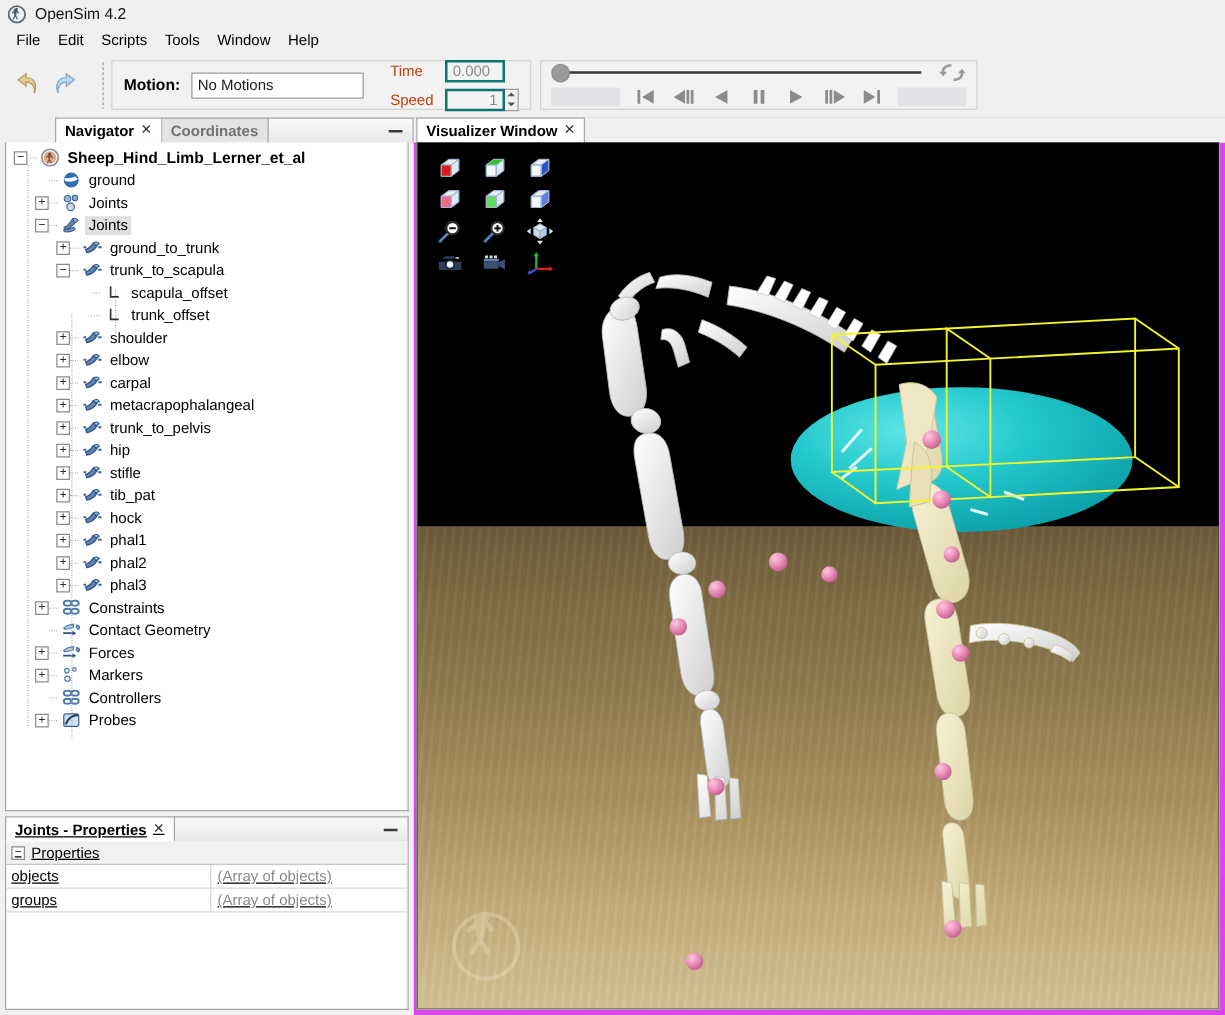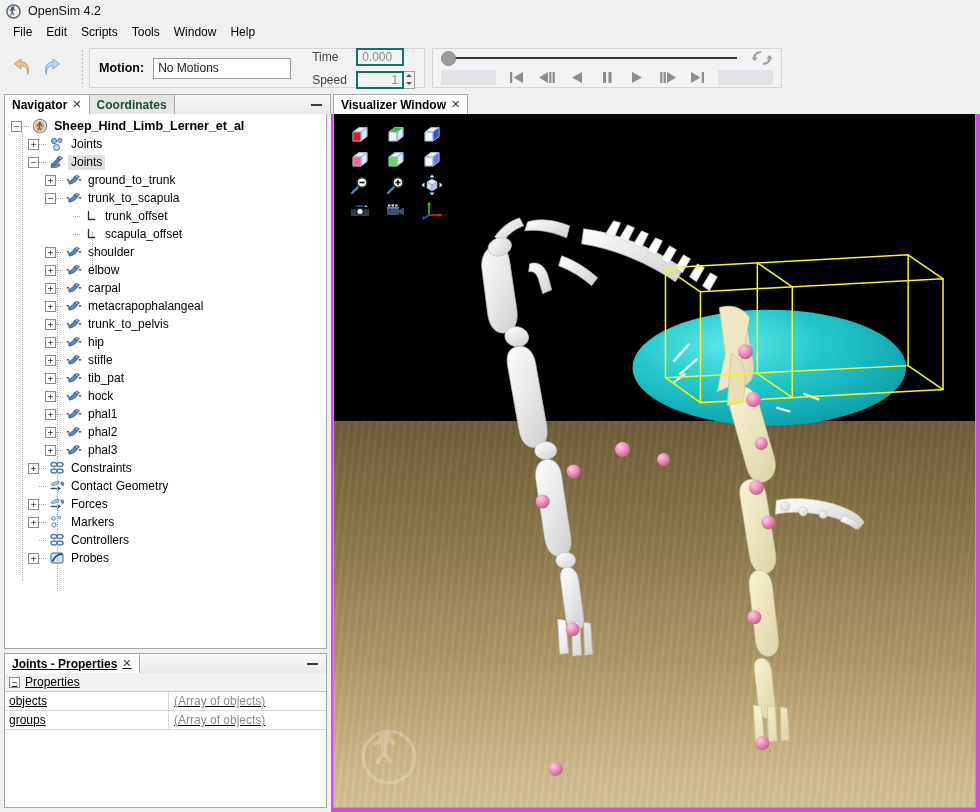--- a/index.html
+++ b/index.html
@@ -35,21 +35,21 @@
     background-image:radial-gradient(#b9b9b9 40%,transparent 41%);
     background-size:3px 4px;background-repeat:repeat-y;}
 
   .grp-motion{padding:0 9px;gap:9px;}
   .motion-label{font-weight:bold;font-size:12.5px;}
   .motion-field{width:132px;height:19px;border:1px solid #9a9a9a;background:#fff;
     display:flex;align-items:center;padding-left:4px;font-size:12px;color:#1a1a1a;}
 
   .timespeed{display:flex;flex-direction:column;gap:4px;margin-left:12px;}
   .ts-row{display:flex;align-items:center;gap:8px;height:19px;}
-  .ts-lbl{width:36px;font-size:12px;color:#404040;}
+  .ts-lbl{width:36px;font-size:12px;color:#c2410c;}
   .ts-box{width:48px;height:18px;border:2px solid #0f766e;background:#f3f3f3;color:#8a8a8a;
     font-size:12px;display:flex;align-items:center;padding-left:4px;box-sizing:border-box;}
   .ts-box.right{justify-content:flex-end;padding-right:4px;padding-left:0;}
   .spin{width:11px;height:18px;border:1px solid #9f9f9f;border-left:none;background:#f0f0f0;
     display:flex;flex-direction:column;align-items:center;justify-content:space-around;box-sizing:border-box;}
   .spin i{display:block;width:0;height:0;border-left:3px solid transparent;border-right:3px solid transparent;}
   .spin i.up{border-bottom:3.5px solid #555;}
   .spin i.dn{border-top:3.5px solid #555;}
 
   .grp-play{flex:1;margin-left:7px;margin-right:6px;padding:0 8px;flex-direction:column;
@@ -68,21 +68,21 @@
   
   .main{position:absolute;top:94px;left:0;width:980px;height:718px;display:flex;}
   .left-col{width:331px;display:flex;flex-direction:column;background:#f0f0f0;}
   .right-col{flex:1;display:flex;flex-direction:column;background:#d946ef;}
 
   
   .dockhdr{height:20px;display:flex;align-items:stretch;background:#f0f0f0;position:relative;}
   .dtab{display:flex;align-items:center;gap:5px;padding:0 7px;font-size:12px;font-weight:bold;
     border:1px solid #a6a6a6;border-bottom:none;cursor:pointer;position:relative;}
   .dtab.active{background:#fff;color:#000;}
-  .dtab.inactive{background:#e4e4e4;color:#14532d;border-left:none;}
+  .dtab.inactive{background:#e4e4e4;color:#737373;border-left:none;}
   .dtab .x{font-size:11px;font-weight:normal;color:#333;cursor:pointer;line-height:1;}
   .dockfill{flex:1;border:1px solid #a6a6a6;border-bottom:none;border-left:none;
     background:linear-gradient(#fafafa,#e8e8e8);display:flex;align-items:center;justify-content:flex-end;
     padding-right:8px;}
   .minim{width:11px;height:2px;background:#3a3a3a;cursor:pointer;}
 
   .treepane{flex:1;background:#fff;border:1px solid #a6a6a6;border-top:none;
     margin:0 4px 0 4px;overflow:hidden;position:relative;}
   .treeinner{padding:3px 0 0 0;}
 
@@ -247,21 +247,21 @@
         </div>
         <div class="blankbox"></div>
       </div>
     </div>
   </div>
 
   <div class="main">
 
     <div class="left-col">
 
-      <div class="dockhdr" style="padding-left:4px;">
+      <div class="dockhdr" style="padding-left:4px;margin-left:40px;">
         <div class="dtab active">
           <span>Navigator</span>
           <span class="x">✕</span>
         </div>
         <div class="dtab inactive">
           <span>Coordinates</span>
         </div>
         <div class="dockfill">
           <div class="minim"></div>
         </div>
@@ -278,20 +278,30 @@
               <span class="dots"></span>
               <span class="tico"><svg width="16" height="16" viewBox="0 0 16 16">
                   <circle cx="8" cy="8" r="6.6" fill="#fff" stroke="#7f8fa0" stroke-width="1.3"></circle>
         <circle cx="8" cy="8" r="5" fill="#e8a878"></circle>
                   <path d="M8 4c.9 0 1.2.9.7 1.5l2 2.4-1 .6-1.3-1.6-.4 2.8 1.6 2.5-.9.6-1.3-2.2-1.2 2.3-.9-.5 1.6-2.9-.4-2.3-1.3 1-.6-.7 1.9-1.6C6.1 4.9 7 4 8 4z" fill="#6b5a4a"></path>
                 </svg></span>
               <span class="tlabel">Sheep_Hind_Limb_Lerner_et_al</span>
             </div>
             <div class="trow">
               <span style="width: 23px; flex: 0 0 auto;"></span>
+              <span class="tg-sp"></span>
+              <span class="dots"></span>
+              <span class="tico"><svg width="16" height="16" viewBox="0 0 16 16">
+                  <circle cx="8" cy="8" r="6" fill="#2f6fb5"></circle>
+                  <path d="M2.4 6.4c3 .6 6 .2 8.6-1.4l2.3 2.2c-2.6 2.1-6.6 2.8-10.4 1.6z" fill="#fff"></path>
+                </svg></span>
+              <span class="tlabel">ground</span>
+            </div>
+            <div class="trow">
+              <span style="width: 23px; flex: 0 0 auto;"></span>
               <span class="tg">+</span>
               <span class="dots"></span>
               <span class="tico"><svg width="16" height="16" viewBox="0 0 16 16">
                   <circle cx="5" cy="5" r="2.6" fill="#98b6d8" stroke="#3f6390" stroke-width=".9"></circle>
         <circle cx="11" cy="4.4" r="2.1" fill="#98b6d8" stroke="#3f6390" stroke-width=".9"></circle>
         <circle cx="7.5" cy="11.5" r="3" fill="#c9d8ea" stroke="#3f6390" stroke-width=".9"></circle>
                 </svg></span>
               <span class="tlabel">Joints</span>
             </div>
             <div class="trow">
@@ -329,30 +339,30 @@
                 </svg></span>
               <span class="tlabel">trunk_to_scapula</span>
             </div>
             <div class="trow">
               <span style="width: 57px; flex: 0 0 auto;"></span>
               <span class="tg-sp"></span>
               <span class="dots"></span>
               <span class="tico"><svg width="16" height="16" viewBox="0 0 16 16">
                   <path d="M5.5 3v8.5H12" fill="none" stroke="#2f2f2f" stroke-width="1.3"></path>
                 </svg></span>
-              <span class="tlabel">trunk_offset</span>
+              <span class="tlabel">scapula_offset</span>
             </div>
             <div class="trow">
               <span style="width: 57px; flex: 0 0 auto;"></span>
               <span class="tg-sp"></span>
               <span class="dots"></span>
               <span class="tico"><svg width="16" height="16" viewBox="0 0 16 16">
                   <path d="M5.5 3v8.5H12" fill="none" stroke="#2f2f2f" stroke-width="1.3"></path>
                 </svg></span>
-              <span class="tlabel">scapula_offset</span>
+              <span class="tlabel">trunk_offset</span>
             </div>
             <div class="trow">
               <span style="width: 40px; flex: 0 0 auto;"></span>
               <span class="tg">+</span>
               <span class="dots"></span>
               <span class="tico"><svg width="16" height="16" viewBox="0 0 16 16">
                   <path d="M2.5 9.5c2.5-.5 4.5-2.5 6-5l3.2 2c-1.8 3-4.6 5-8.4 5.6z" fill="#5e85b6" stroke="#2f5183" stroke-width=".9"></path>
         <path d="M9 4.3c1.6-1.2 3.6-.8 4.4.7L10.6 6.6z" fill="#a0bfdd" stroke="#2f5183" stroke-width=".9"></path>
         <rect x="12.6" y="7" width="2.6" height="1.6" fill="#3f6390"></rect>
         <rect x="0.8" y="7" width="2.2" height="1.6" fill="#3f6390"></rect>

